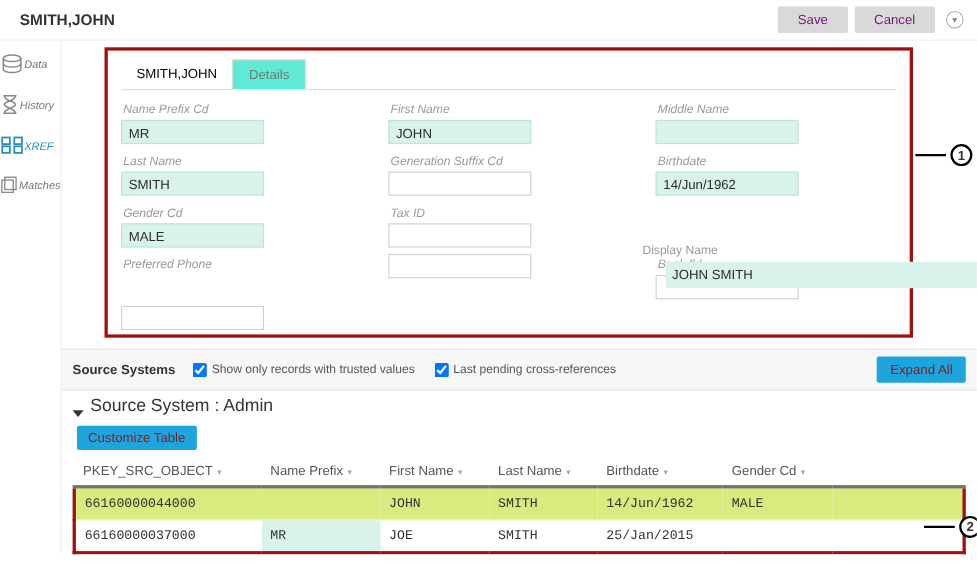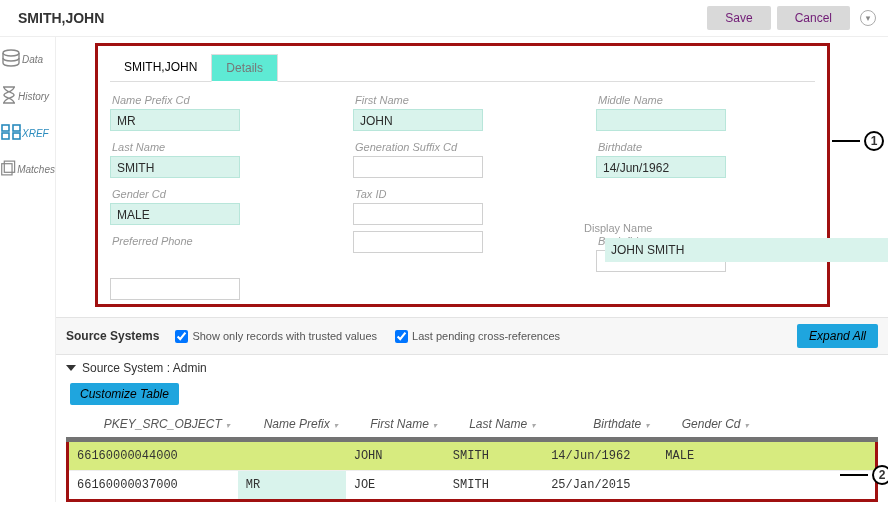--- a/index.html
+++ b/index.html
@@ -136,54 +136,52 @@
     border-bottom:1px solid #e3e3e3;
     background:#f7f7f7;
   }
   .src-bar .lbl { font-weight:bold; margin-right:16px; }
   .src-bar label.chk {
     display:flex; align-items:flex-start; gap:4px;
     margin-right:18px; font-size:11px; color:#555;
   }
   .src-bar .spacer { flex:1; }
   .btn-blue {
-    background:#1fa5de; color:#000000; border:none;
+    background:#1fa5de; color:#7f1d1d; border:none;
     padding:5px 12px; font-size:12px; border-radius:2px;
     margin-left:4px;
-    font-style:italic;
   }
   .btn-blue.sm { padding:4px 10px; }
 
   .source-sys-row {
-    display:flex; align-items:center;
+    display:flex; align-items:flex-end;
     padding: 6px 10px;
-    font-size:12px;
+    font-size:16px;
   }
   .source-sys-row .tri {
     width:0;height:0;border-left:5px solid transparent;border-right:5px solid transparent;border-top:6px solid #333;
     margin-right:6px;
   }
 
   .cust-row { padding: 2px 10px 6px; }
 
   
   .tbl-wrap { padding: 0 10px; overflow:visible; }
   table {
     width: 100%;
     border-collapse: collapse;
     font-size: 12px;
   }
   thead th {
-    text-align:right;
+    text-align:left;
     color:#555;
     font-weight:normal;
     padding:6px 8px;
-    border-bottom:5px solid #737373;
+    border-bottom:3px solid #737373;
     white-space:nowrap;
-    font-style:italic;
   }
   thead th .sort {
     display:inline-block;margin-left:4px;font-size:8px;color:#aaa;
   }
   tbody td {
     padding: 7px 8px;
     border-bottom:1px solid #eee;
     font-family:Liberation Mono, monospace;
   }
   .row-hl td { background:#d7eb7f; }

